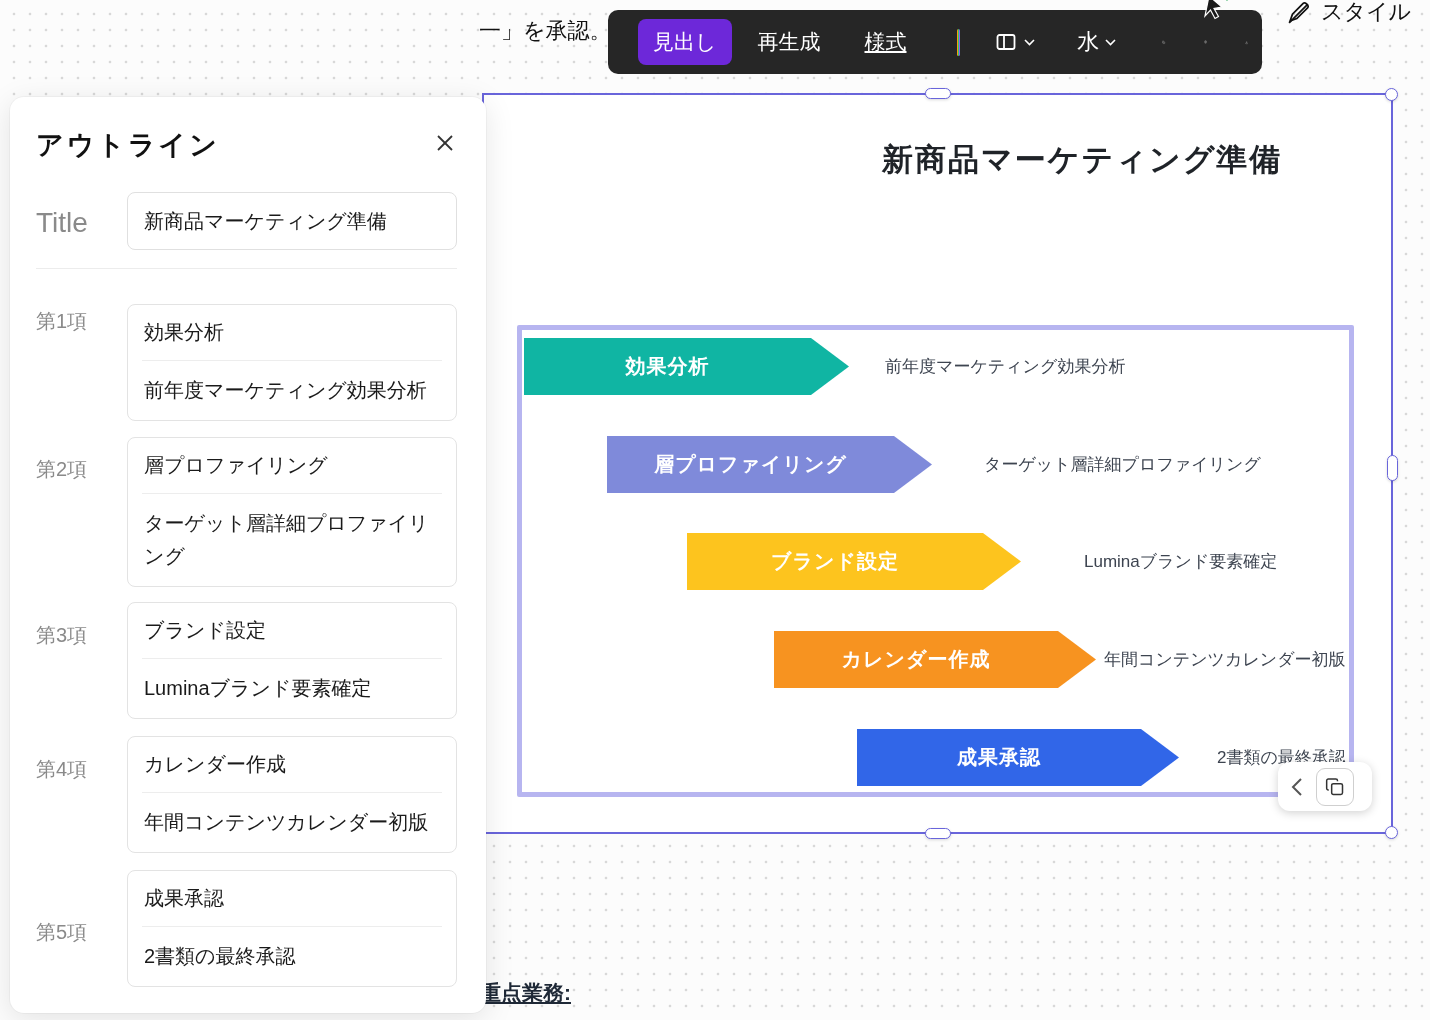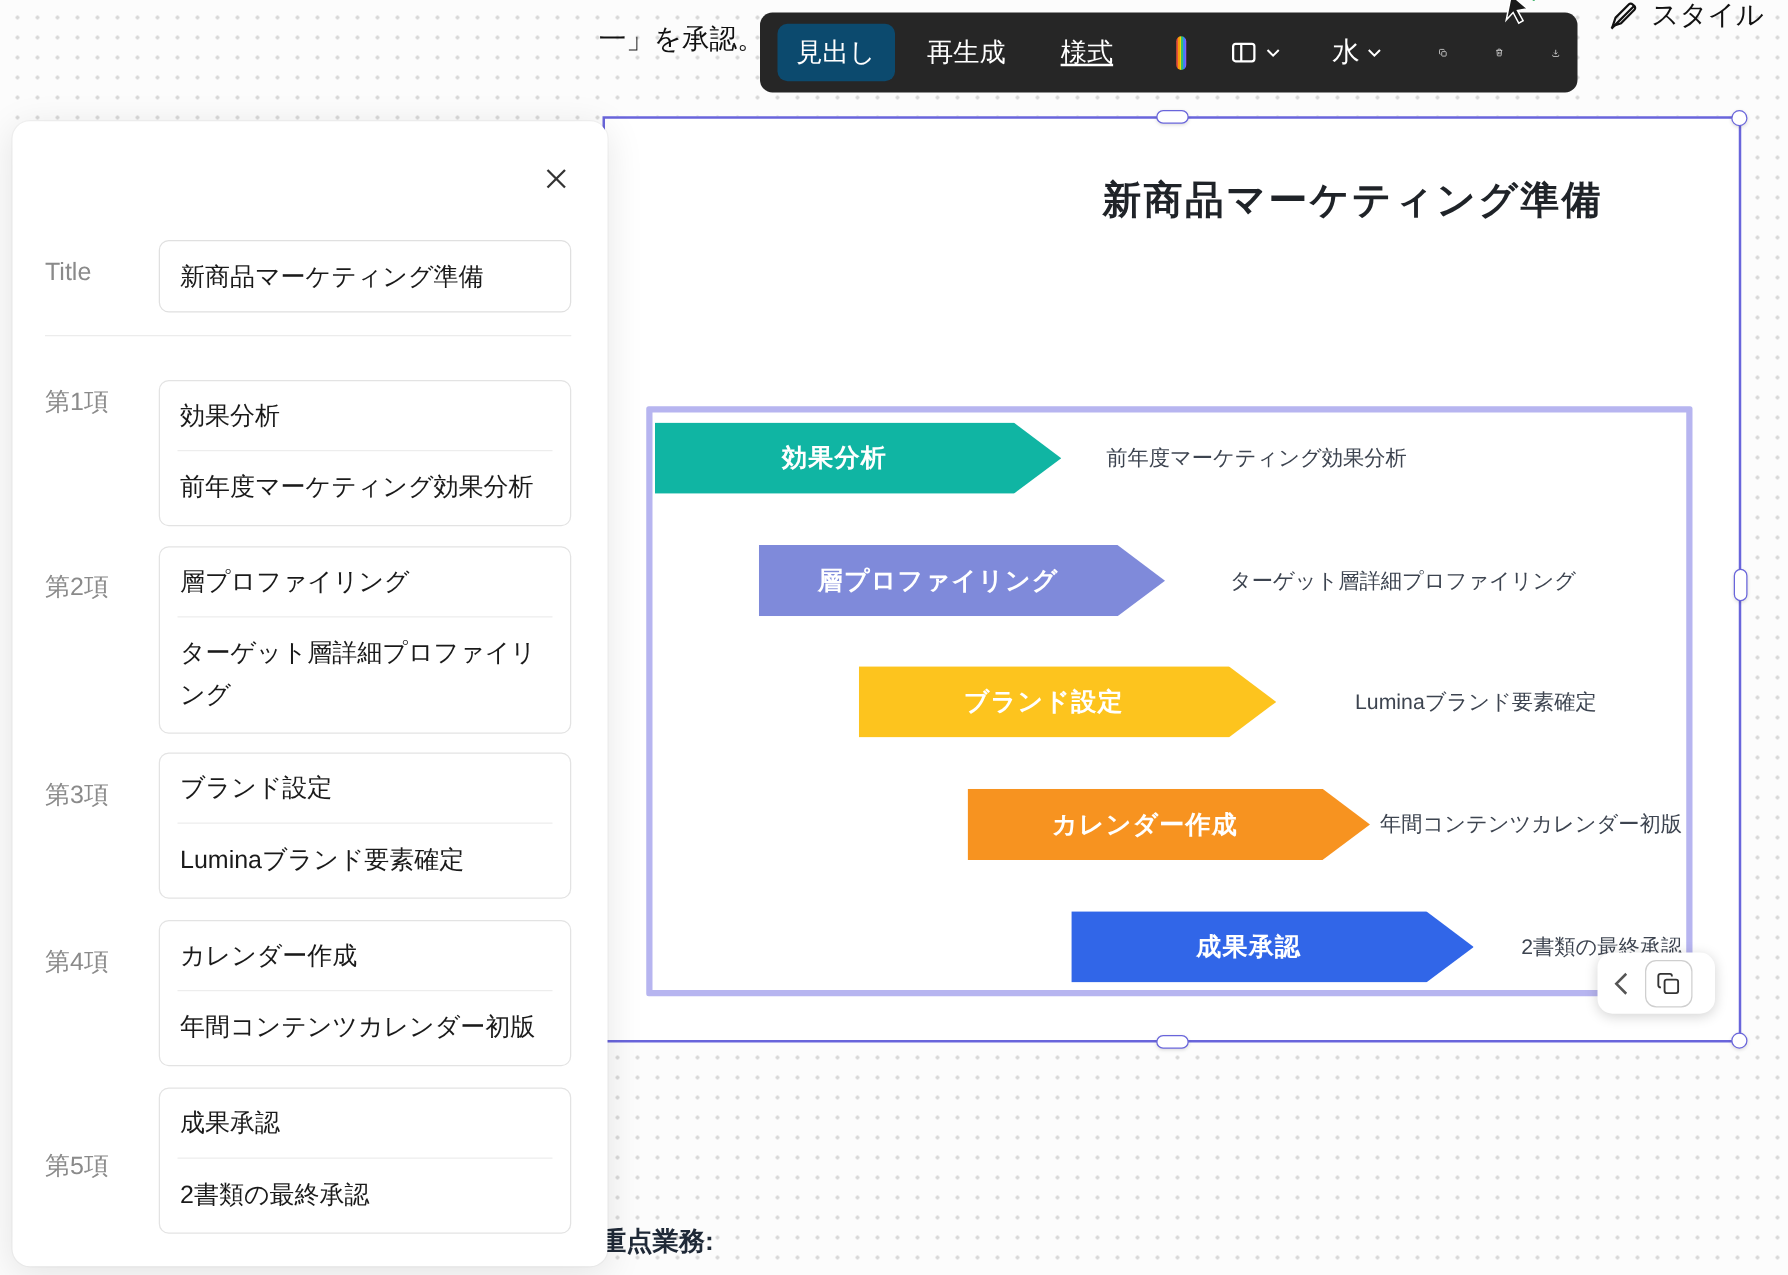--- a/index.html
+++ b/index.html
@@ -12,21 +12,21 @@
   .screen {
     position:relative; width:1430px; height:1020px; overflow:hidden;
     background-color:#fcfcfc;
     background-image:radial-gradient(circle,#d8d8d8 1.5px,transparent 1.6px);
     background-size:16px 16px; background-position:6px 6px;
   }
 
   
   .top-partial { position:absolute; left:479px; top:16px; font-size:22px; color:#111; z-index:1; white-space:nowrap; }
   .bottom-heading { position:absolute; left:479px; top:929px; font-size:27px; font-weight:700; color:#1f2937; z-index:1; white-space:nowrap; }
-  .bottom-sub { position:absolute; left:480px; top:979px; font-size:21px; font-weight:700; color:#1f2937; z-index:1; white-space:nowrap; }
+  .bottom-sub { position:absolute; left:480px; top:979px; font-size:21px; font-weight:700; color:#1f2937; z-index:1; white-space:nowrap;text-decoration:underline; }
 
   
   .frame {
     position:absolute; left:482px; top:93px; width:911px; height:741px;
     background:#fff; border:2.5px solid var(--selection,#6965db); z-index:1;
   }
   .d-title { position:absolute; left:398px; top:44px; font-size:31px; font-weight:700; letter-spacing:2px; color:#1f2328; white-space:nowrap; }
   .d-box {
     position:absolute; left:33px; top:230px; width:837px; height:472px;
     background:#fff; border:5px solid var(--diagram-border,#b7b5f0); border-radius:2px;
@@ -48,21 +48,21 @@
   .h-tr     { right:-7px; top:-7px;    width:13px; height:13px; border-radius:50%; }
   .h-br     { right:-7px; bottom:-7px; width:13px; height:13px; border-radius:50%; }
 
   
   .toolbar {
     position:absolute; left:608px; top:10px; width:654px; height:64px;
     background:#262626; border-radius:10px; z-index:6;
     display:flex; align-items:center; padding:0 14px; color:#fff;
   }
   .tb-btn { font-size:21px; color:#fff; padding:8px 12px; border-radius:8px; white-space:nowrap; cursor:default; }
-  .tb-btn.active { background:#0c4a6e; padding:9px 15px; }
+  .tb-btn.active { background:#6d28d9; padding:9px 15px;margin-left:16px; }
   .tb-group { display:flex; align-items:center; gap:6px; }
   .palette {
     width:27px; height:27px; border-radius:7px; margin-left:38px;
     background:linear-gradient(90deg,#e8503a 0 16%,#f59e0b 16% 33%,#f5d90a 33% 50%,#35c06f 50% 66%,#3b82f6 66% 83%,#8b5cf6 83% 100%);
   }
   .ml14{margin-left:14px;} .ml20{margin-left:20px;text-decoration:underline;} .ml34{margin-left:34px;}
   .ml38{margin-left:38px;} .ml42{margin-left:42px;} .ml46{margin-left:46px;}
   .tb-water { font-size:22px; color:#fff; }
   .icon-svg { display:block; }
 
@@ -71,21 +71,21 @@
   .cursor-wrap { position:absolute; left:1200px; top:-7px; z-index:7; }
 
   
   .panel {
     position:absolute; left:10px; top:97px; width:476px; height:916px;
     background:#fff; border-radius:14px; z-index:5;
     box-shadow:0 6px 30px rgba(0,0,0,.10), 0 0 0 1px rgba(0,0,0,.03);
   }
   .p-title { position:absolute; left:26px; top:30px; font-size:27px; font-weight:700; letter-spacing:3px; color:#111; }
   .p-close { position:absolute; right:28px; top:33px; width:26px; height:26px; display:flex; align-items:center; justify-content:center; cursor:default; }
-  .p-label { position:absolute; left:26px; top:110px; font-size:20px; color:#8a8a8a; }
+  .p-label { position:absolute; left:26px; top:110px; font-size:28px; color:#8a8a8a; }
   .p-input {
     position:absolute; left:117px; top:95px; width:330px; height:58px;
     border:1px solid #e0e0e0; border-radius:8px; background:#fff;
     display:flex; align-items:center; padding:0 16px; font-size:20px; color:#1a1a1a; white-space:nowrap; overflow:hidden;
   }
   .p-divider { position:absolute; left:26px; top:171px; width:421px; height:1px; background:#ececec; }
   .o-index { position:absolute; left:26px; font-size:20px; color:#8a8a8a; white-space:nowrap; }
   .o-item { position:absolute; left:117px; width:330px; border:1px solid #e3e3e3; border-radius:8px; background:#fff; }
   .o-head { padding:14px 16px; font-size:20px; color:#1a1a1a; }
   .o-sep { height:1px; background:#ededed; margin:0 14px; }
@@ -201,20 +201,21 @@
 
   <div class="style-btn">
     <svg width="25" height="25" viewBox="0 0 24 24" fill="none" stroke="#111" stroke-width="1.7">
         <path d="M4 20l2.2-6.4L16.5 3.3a1.8 1.8 0 0 1 2.6 0l1.6 1.6a1.8 1.8 0 0 1 0 2.6L10.4 17.8 4 20z"></path>
         <line x1="3" y1="22" x2="21" y2="4"></line>
       </svg>
     <span>スタイル</span>
   </div>
 
   <div class="panel">
+    <div class="p-title">アウトライン</div>
     <div class="p-close">
       <svg width="22" height="22" viewBox="0 0 22 22" fill="none" stroke="#333" stroke-width="1.8">
           <line x1="4" y1="4" x2="18" y2="18"></line>
           <line x1="18" y1="4" x2="4" y2="18"></line>
         </svg>
     </div>
 
     <div class="p-label">Title</div>
     <div class="p-input">新商品マーケティング準備</div>
     <div class="p-divider"></div>

